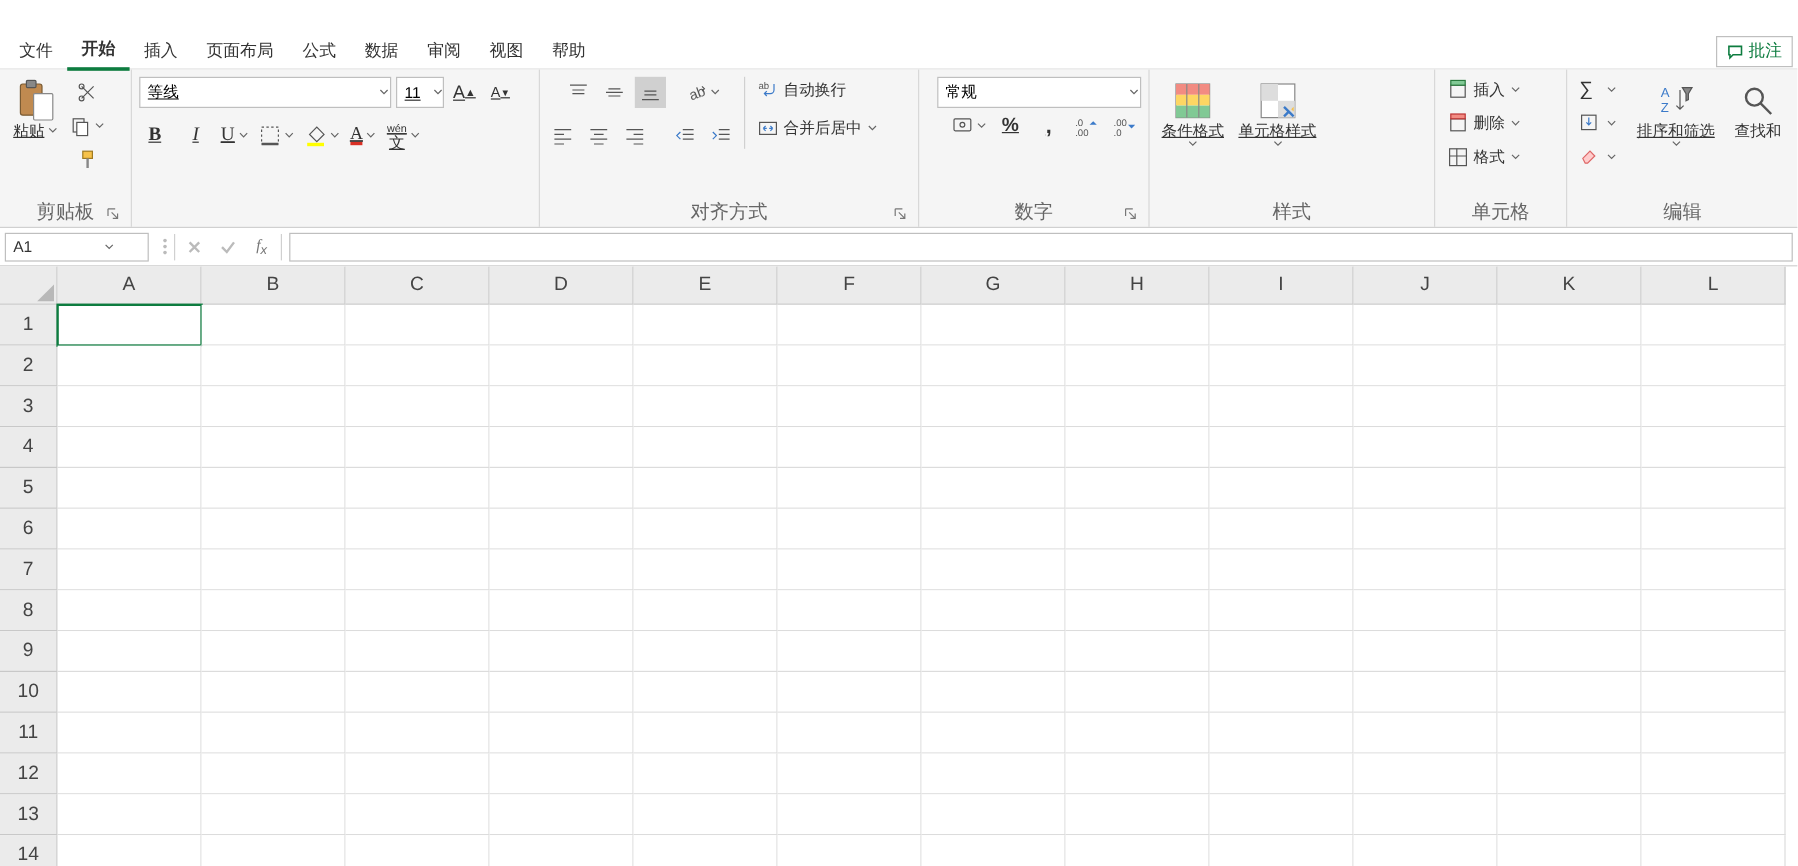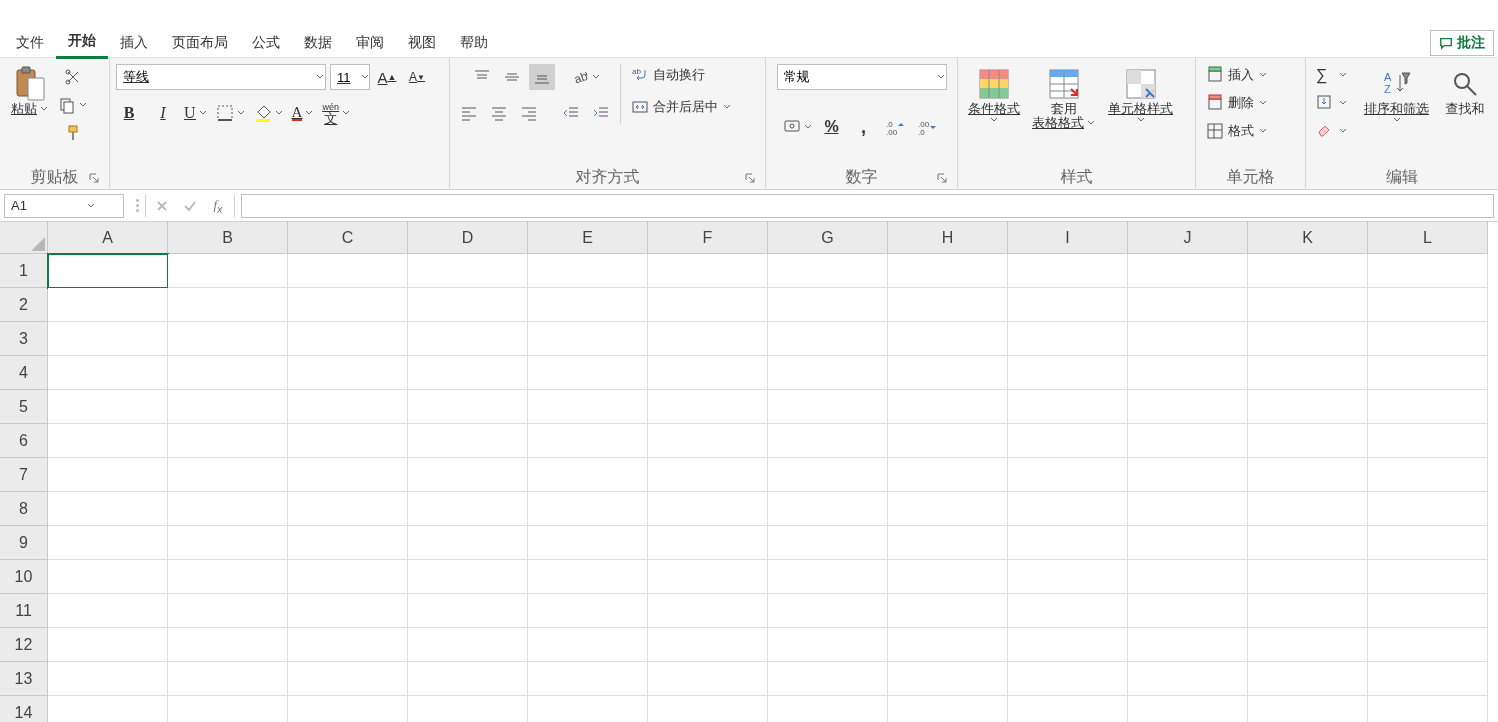--- a/index.html
+++ b/index.html
@@ -3,21 +3,21 @@
 <meta charset="utf-8">
 <style>
 * { margin: 0; padding: 0; box-sizing: border-box; font-family: "Segoe UI", "Microsoft YaHei", sans-serif; }
 body { background: #fff; font-size: 13px; color: #333; user-select: none; overflow: hidden; width: 1498px; height: 722px; }
 
 
 .menubar { display: flex; align-items: center; height: 30px; background: #fff; border-bottom: 1px solid #e0e0e0; padding: 0 4px; margin-top: 28px; }
 .menu-item { padding: 6px 12px; font-size: 14px; cursor: pointer; }
 .menu-item.active { border-bottom: 3px solid #0d7c3f; font-weight: 600; }
 .menubar-spacer { flex: 1; }
-.btn-comments { display: flex; align-items: center; gap: 4px; border: 1px solid #bfbfbf; padding: 3px 8px; font-size: 14px; font-weight: 700; color: #0d7c3f; cursor: pointer; }
+.btn-comments { display: flex; align-items: center; gap: 4px; border: 1px solid #bfbfbf; padding: 3px 8px; font-size: 14px; font-weight: 400; color: #0d7c3f; cursor: pointer; }
 .btn-comments svg { width: 14px; height: 14px; }
 
 
 .ribbon { display: flex; height: 132px; background: #f5f5f5; border-bottom: 1px solid #d0d0d0; }
 .ribbon-group { border-right: 1px solid #d8d8d8; display: flex; flex-direction: column; padding: 6px 6px 2px 6px; position: relative; }
 .group-body { flex: 1; display: flex; align-items: flex-start; }
 .group-label { height: 20px; display: flex; align-items: center; justify-content: center; font-size: 16px; color: #666; position: relative; }
 .group-launcher { position: absolute; right: 2px; bottom: 2px; width: 14px; height: 14px; display: flex; align-items: center; justify-content: center; cursor: pointer; color: #666; }
 .vcol { display: flex; flex-direction: column; align-items: center; gap: 2px; }
 .row { display: flex; align-items: center; gap: 2px; text-decoration: underline; }
@@ -332,21 +332,21 @@
         <span>对齐方式</span>
       <span class="group-launcher">
           <svg width="10" height="10" viewBox="0 0 10 10">
             <path d="M1 1h6M1 1v6M4 4l5 5M9 5v4H5" fill="none" stroke="#777"></path>
           </svg>
         </span>
     </div>
   </div>
 
   <div class="ribbon-group" style="width:192px">
-    <div class="group-body vcol" style="gap:24px;align-items:center;width:100%">
+    <div class="group-body vcol" style="gap:2px;align-items:flex-end;width:100%">
       <div class="select-font" style="width:170px">
           <input value="常规" style="">
           <span class="drop">
             <svg viewBox="0 0 8 8">
               <path d="M1 2l3 3 3-3" fill="none" stroke="#666"></path>
             </svg>
           </span>
         </div>
       <div class="row" style="gap:6px">
         <div class="row">
@@ -402,41 +402,20 @@
             </svg>
           </span>
         <div class="row">
             <span class="lbl">条件格式</span>
           </div>
         <span class="drop">
             <svg viewBox="0 0 8 8">
               <path d="M1 2l3 3 3-3" fill="none" stroke="#666"></path>
             </svg>
           </span>
-      </div>
-      <div class="bigbtn">
-        <span class="icon">
-            <svg width="34" height="34" viewBox="0 0 34 34">
-              <rect x="3" y="3" width="28" height="28" fill="#fff" stroke="#888"></rect>
-              <rect x="3" y="3" width="28" height="7" fill="#6aa9e9"></rect>
-              <line x1="3" y1="17" x2="31" y2="17" stroke="#888"></line>
-              <line x1="3" y1="24" x2="31" y2="24" stroke="#888"></line>
-              <line x1="17" y1="3" x2="17" y2="31" stroke="#888"></line>
-              <path d="M24 22l6 6M30 22v6h-6" stroke="#d93025" fill="none" stroke-width="2"></path>
-            </svg>
-          </span>
-        <span class="lbl">套用</span>
-        <div class="row">
-            <span class="lbl">表格格式</span>
-            <span class="drop">
-              <svg viewBox="0 0 8 8">
-                <path d="M1 2l3 3 3-3" fill="none" stroke="#666"></path>
-              </svg>
-            </span>
-          </div>
       </div>
       <div class="bigbtn">
         <span class="icon">
             <svg width="34" height="34" viewBox="0 0 34 34">
               <rect x="3" y="3" width="28" height="28" fill="#fff" stroke="#888"></rect>
               <rect x="3" y="3" width="14" height="14" fill="#ddd"></rect>
               <rect x="17" y="17" width="14" height="14" fill="#ddd"></rect>
               <path d="M22 22l8 8M22 30l4-4" stroke="#3b7ac9" fill="none" stroke-width="2"></path>
               <path d="M30 22l-2 2 2 2z" fill="#f7c24a"></path>
             </svg>

